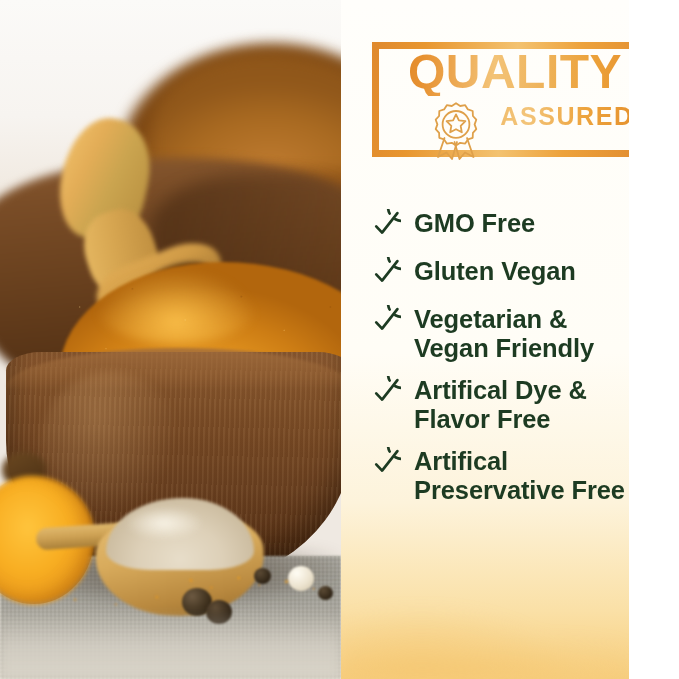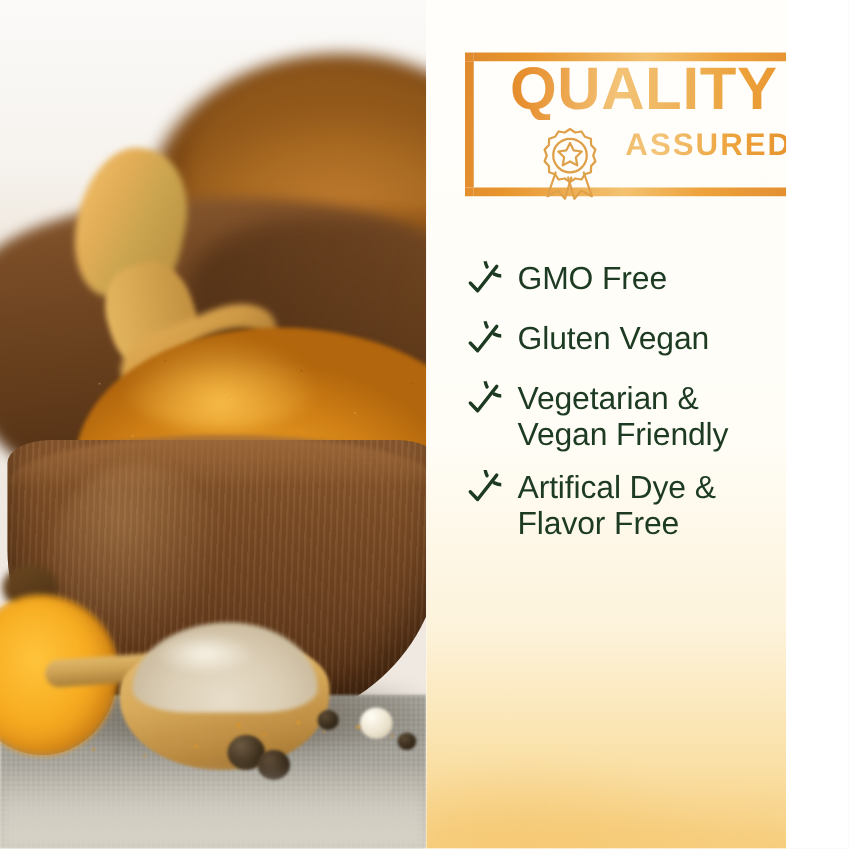--- a/index.html
+++ b/index.html
@@ -281,21 +281,21 @@
     text-align:center;
   }
   .rosette{position:absolute;left:87px;top:100px;width:56px;height:62px;}
 
   
   .feature-list{position:absolute;left:26px;top:208px;width:300px;}
   .feature-item{display:flex;align-items:flex-start;margin-bottom:13px;}
   .feature-item:last-child{margin-bottom:0;}
   .check-icon{flex:0 0 auto;width:34px;height:34px;margin-right:13px;margin-top:1px;}
   .feature-label{
-    color:#1d3b22;font-size:25.5px;font-weight:400;line-height:1.12;
+    color:#1d3b22;font-size:25.5px;font-weight:700;line-height:1.12;
     letter-spacing:-0.1px;padding-top:1px;
   }
 </style>
 </head>
 <body>
 
 <div id="infographic">
 
   <div class="photo-panel">
     <div class="ph bg-top"></div>
@@ -408,18 +408,27 @@
         <div class="feature-item">
           <span class="check-icon">
             <svg viewBox="0 0 34 34" width="34" height="34" fill="none" stroke="#1D3B22" stroke-width="2.7" stroke-linecap="round" stroke-linejoin="round">
               <path d="M28.4 10.3 A13.2 13.2 0 1 0 22.6 4.5"></path>
               <path d="M9.2 17.4 L15.1 23.6 L30.4 4.1"></path>
             </svg>
           </span>
           <span class="feature-label">Artifical Dye &amp;<br>Flavor Free</span>
         </div>
 
+        <div class="feature-item">
+          <span class="check-icon">
+            <svg viewBox="0 0 34 34" width="34" height="34" fill="none" stroke="#1D3B22" stroke-width="2.7" stroke-linecap="round" stroke-linejoin="round">
+              <path d="M28.4 10.3 A13.2 13.2 0 1 0 22.6 4.5"></path>
+              <path d="M9.2 17.4 L15.1 23.6 L30.4 4.1"></path>
+            </svg>
+          </span>
+          <span class="feature-label">Artifical<br>Preservative Free</span>
+        </div>
 
       </div>
     </div>
   </div>
 
 </div>
 
 </body></html>

